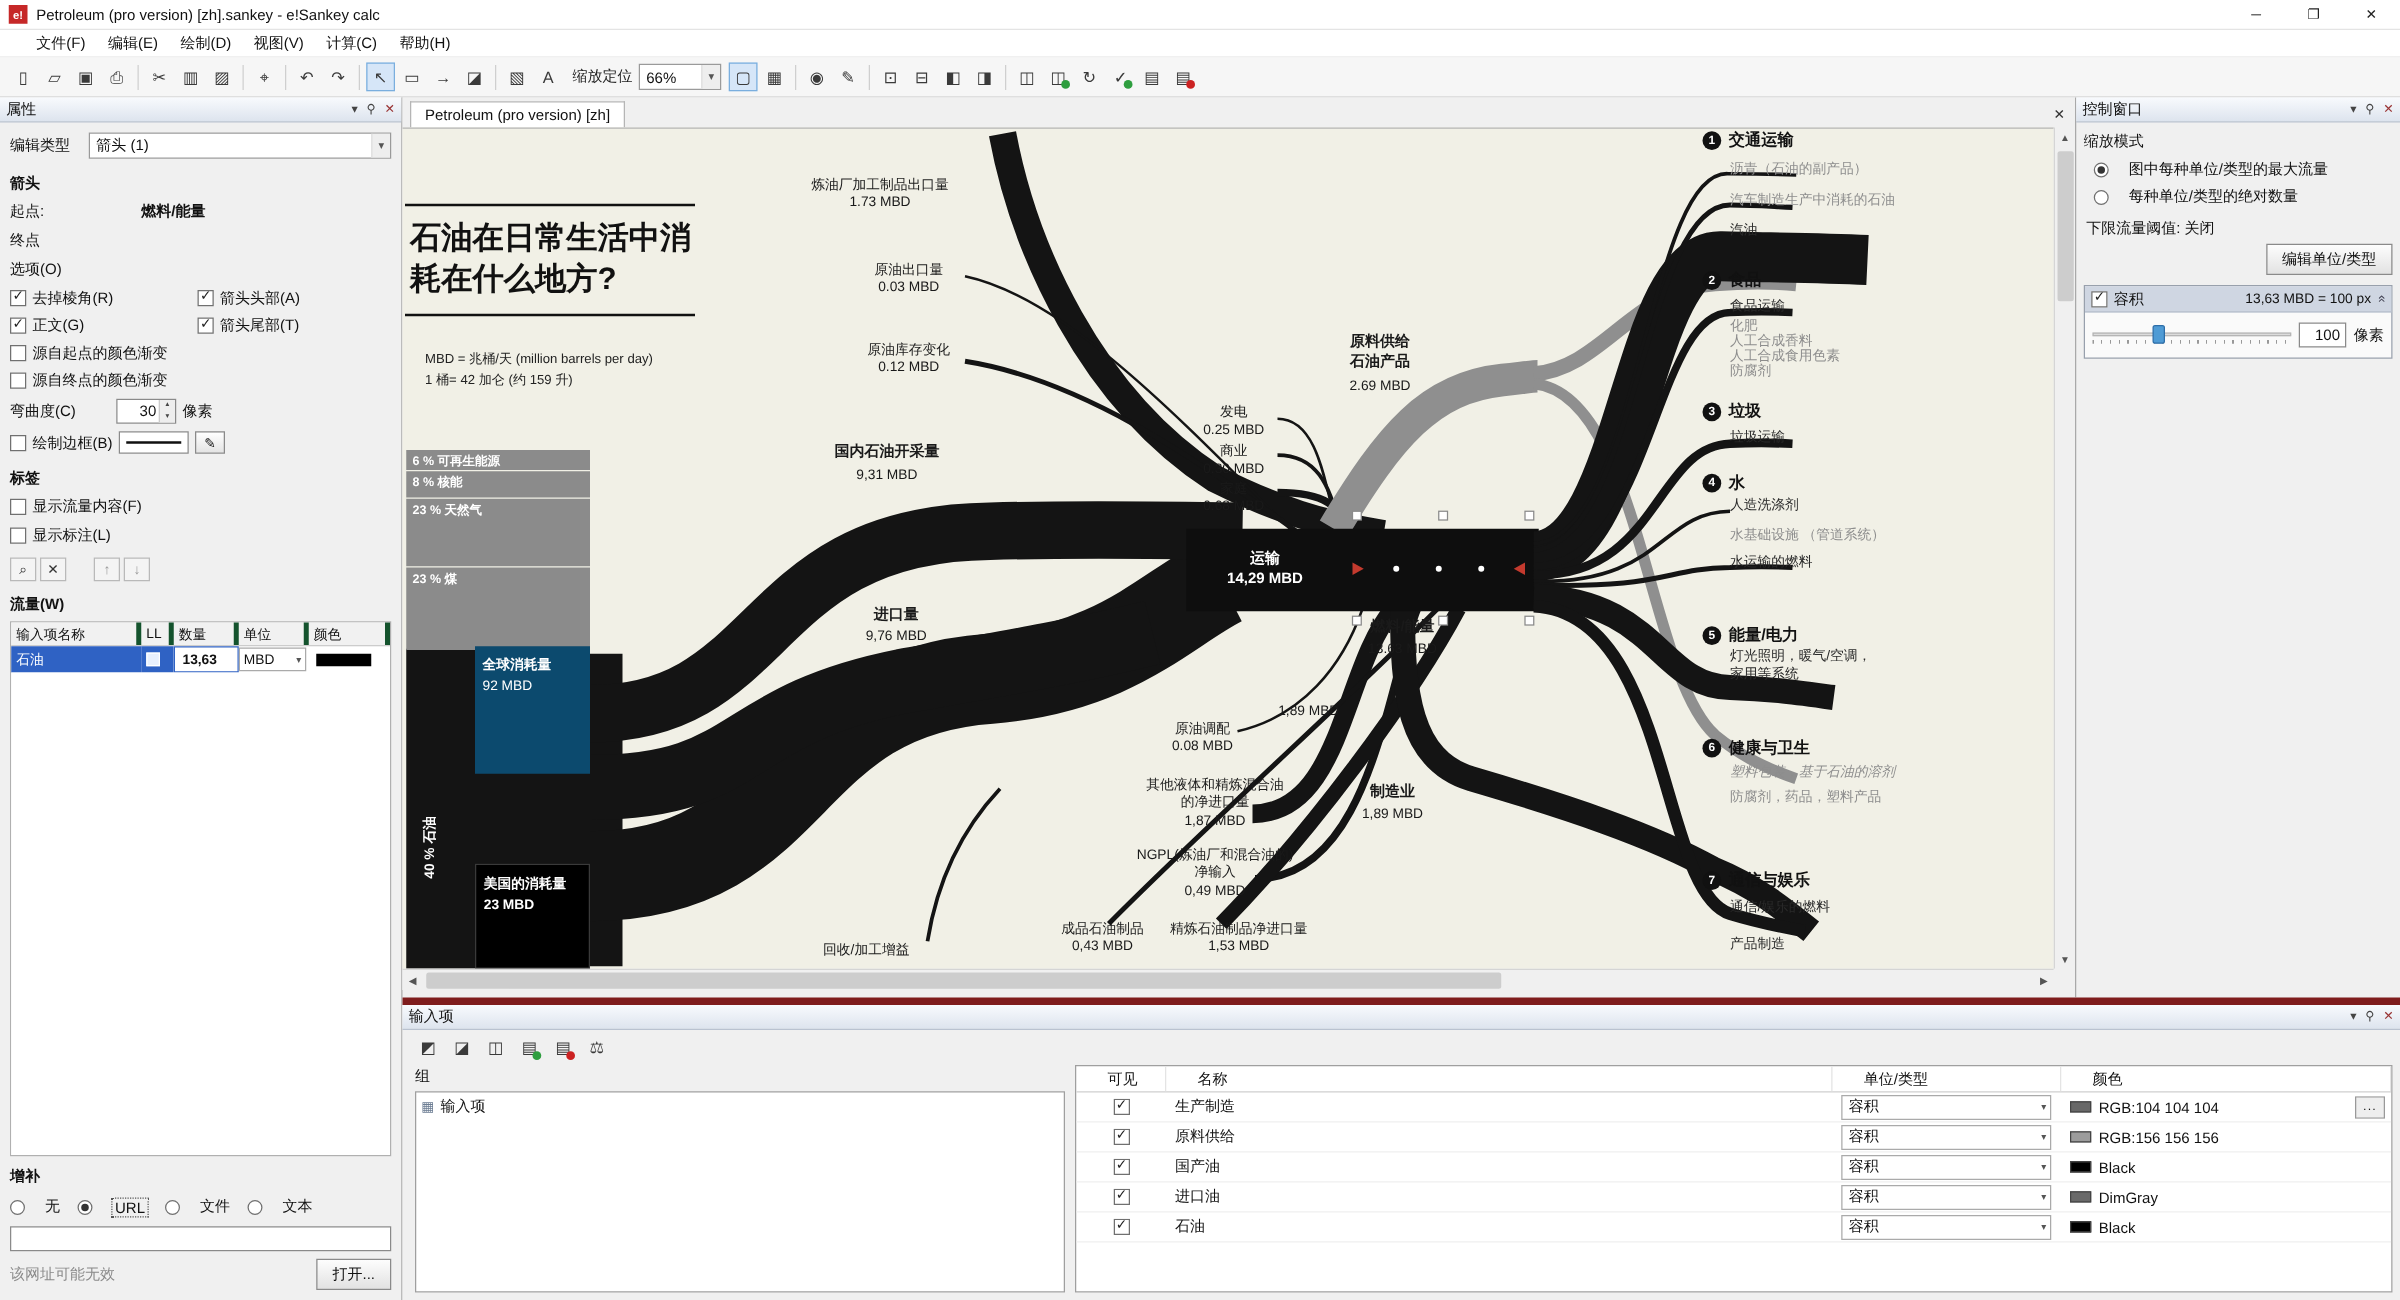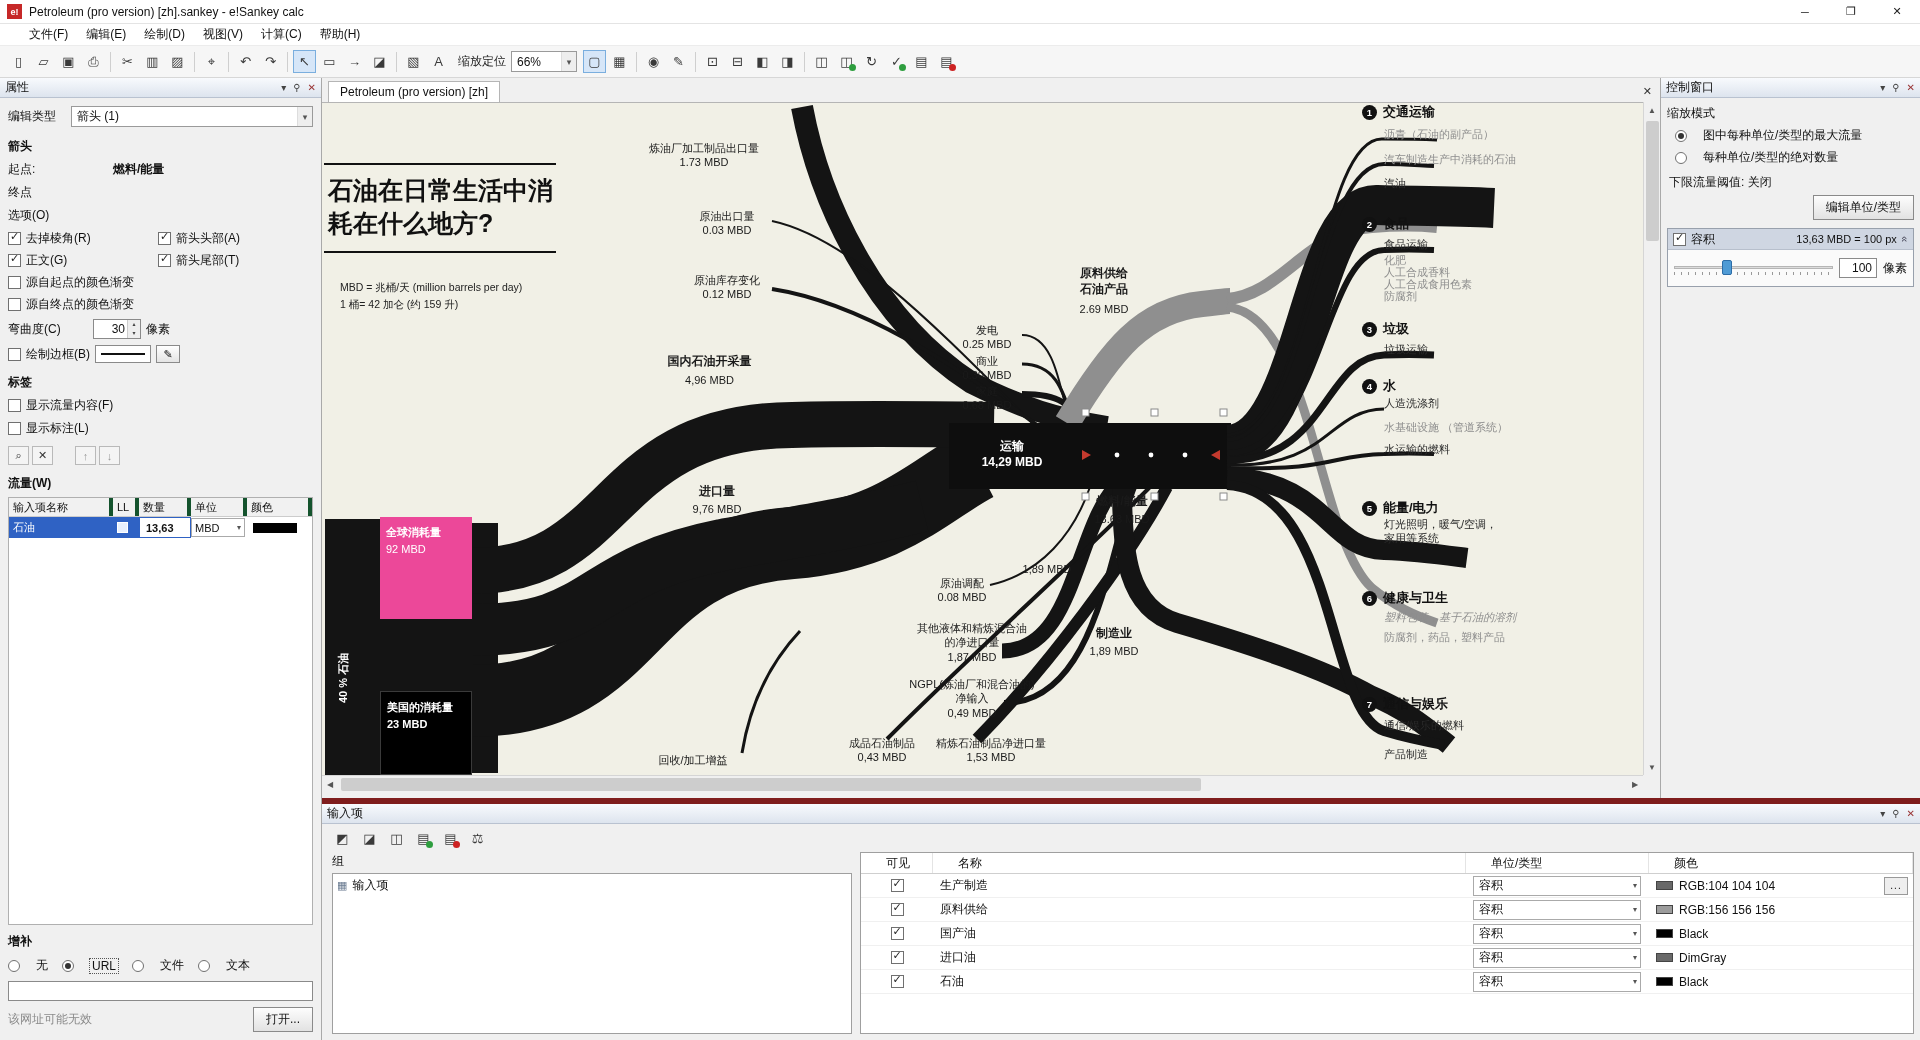--- a/index.html
+++ b/index.html
@@ -87,21 +87,21 @@
 .tabclose{margin-left:auto;margin-right:8px;margin-bottom:4px;font-size:11px;color:#333}
 .canvas{position:absolute;left:0;top:24px;width:1321px;height:673px;background:#f1f0e6;overflow:hidden;border-top:1px solid #b5b5b5}
 .flows{position:absolute;left:0;top:0}
 .dtitle{position:absolute;left:2px;top:60px;width:232px;border-top:2px solid #111;border-bottom:2px solid #111;padding:9px 2px 12px 4px;font-size:25px;font-weight:bold;line-height:1.3;white-space:pre-line}
 .dnote{position:absolute;left:18px;top:176px;font-size:10.5px;line-height:1.65;color:#222;white-space:pre-line}
 .ebar{position:absolute;left:3px;top:257px;width:147px}
 .ebseg{position:relative;margin-bottom:1px;background:#8b8b8b;color:#fff;font-size:10px}
 .ebl{position:absolute;left:5px;top:2px;font-weight:bold;white-space:nowrap}
 .ebblack{position:absolute;left:3px;top:416px;width:147px;height:256px;background:#141414}
 .eb40{position:absolute;left:14px;top:600px;color:#fff;font-size:11px;font-weight:bold;transform:rotate(-90deg);transform-origin:left top;white-space:nowrap}
-.wbox{position:absolute;left:58px;top:414px;width:92px;height:102px;background:#ec4899;color:#fff;padding:7px 6px;font-size:11px;line-height:1.5}
+.wbox{position:absolute;left:58px;top:414px;width:92px;height:102px;background:#0c4a6e;color:#fff;padding:7px 6px;font-size:11px;line-height:1.5}
 .wbox b{display:block}
 .usbox{position:absolute;left:58px;top:588px;width:92px;height:84px;background:#000;border:1px solid #3a3a3a;color:#fff;padding:7px 6px;font-size:11px;font-weight:bold;line-height:1.5}
 .slabel{position:absolute;font-size:11px;line-height:1.3;text-align:center;white-space:pre-line;color:#1a1a1a}
 .slabel.b{font-weight:bold;font-size:12px}
 .slabel.w{color:#fff}
 .cat-t{position:absolute;display:flex;align-items:center;gap:6px;font-size:13px;font-weight:bold;white-space:nowrap}
 .cnum{width:15px;height:15px;border-radius:50%;background:#111;color:#fff;font-size:9.5px;font-weight:bold;display:flex;align-items:center;justify-content:center;flex:none}
 .cat-i{position:absolute;font-size:11px;color:#2a2a2a;white-space:nowrap}
 .cat-i.g{color:#8d8d8d}
 .vscroll{position:absolute;right:0;top:24px;width:17px;height:673px;background:#f0f0f0;border-left:1px solid #d5d5d5;display:flex;flex-direction:column;align-items:center}
@@ -424,39 +424,53 @@
           <rect x="898" y="390" width="7" height="7"></rect>
         </g>
       </svg>
 
       <div class="dtitle">石油在日常生活中消
 耗在什么地方?</div>
       <div class="dnote">MBD = 兆桶/天 (million barrels per day)
 1 桶= 42 加仑 (约 159 升)</div>
 
       <div class="ebblack"></div>
+      <div class="ebar">
+          <div class="ebseg" style="height: 16px;">
+            <span class="ebl">6 % 可再生能源</span>
+          </div>
+          <div class="ebseg" style="height: 21px;">
+            <span class="ebl">8 % 核能</span>
+          </div>
+          <div class="ebseg" style="height: 54px;">
+            <span class="ebl">23 % 天然气</span>
+          </div>
+          <div class="ebseg" style="height: 66px;">
+            <span class="ebl">23 % 煤</span>
+          </div>
+        </div>
       <div class="eb40">40 % 石油</div>
       <div class="wbox">
         <b>全球消耗量</b>
         <span>92 MBD</span>
       </div>
       <div class="usbox">
         <b>美国的消耗量</b>
         <span>23 MBD</span>
       </div>
 
       <div>
           <div class="slabel" style="left: 322px; top: 38px; width: 120px;">炼油厂加工制品出口量
 1.73 MBD</div>
           <div class="slabel" style="left: 360px; top: 106px; width: 90px;">原油出口量
 0.03 MBD</div>
           <div class="slabel" style="left: 355px; top: 170px; width: 100px;">原油库存变化
 0.12 MBD</div>
           <div class="slabel b" style="left: 325px; top: 251px; width: 125px;">国内石油开采量</div>
-          <div class="slabel" style="left: 325px; top: 270px; width: 125px;">4,96 MBD</div>
+          <div class="slabel" style="left: 325px; top: 270px; width: 125px;">9,31 MBD</div>
           <div class="slabel b" style="left: 345px; top: 381px; width: 100px;">进口量</div>
           <div class="slabel" style="left: 345px; top: 399px; width: 100px;">9,76 MBD</div>
           <div class="slabel" style="left: 630px; top: 220px; width: 70px;">发电
 0.25 MBD</div>
           <div class="slabel" style="left: 630px; top: 251px; width: 70px;">商业
 0.30 MBD</div>
           <div class="slabel" style="left: 630px; top: 281px; width: 70px;">家庭
 0.68 MBD</div>
           <div class="slabel b w" style="left: 640px; top: 336px; width: 100px;">运输</div>
           <div class="slabel b w" style="left: 640px; top: 352px; width: 100px;">14,29 MBD</div>

